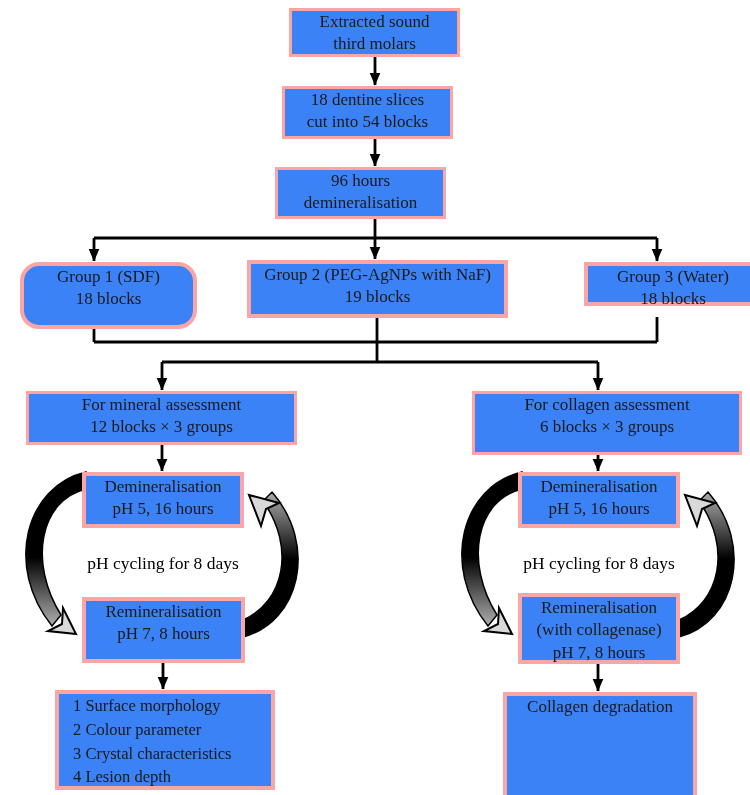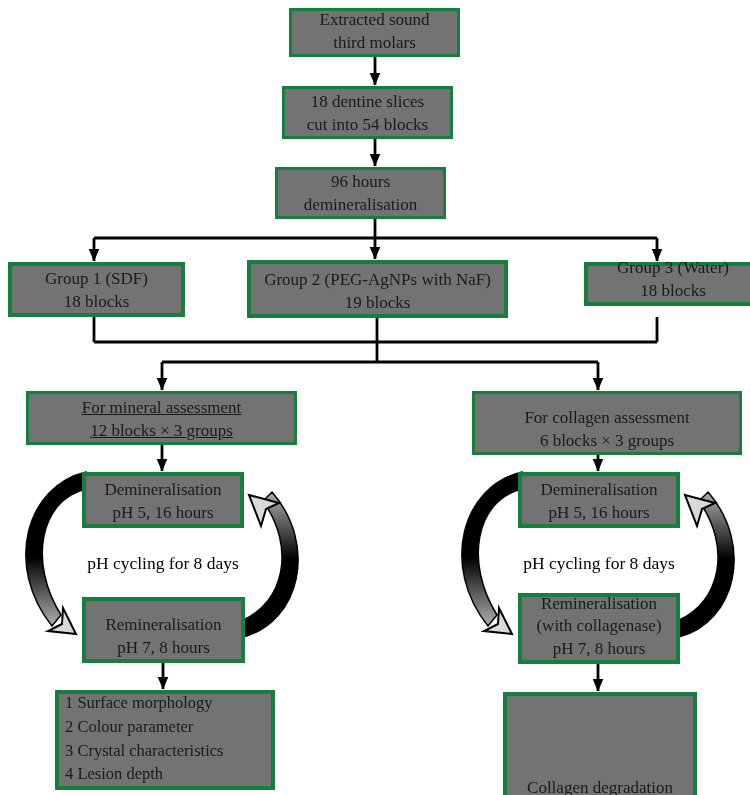--- a/index.html
+++ b/index.html
@@ -17,62 +17,62 @@
   }
   #connector-layer {
     position: absolute;
     left: 0; top: 0;
     width: 750px; height: 795px;
     z-index: 1;
   }
   .node {
     position: absolute;
     box-sizing: border-box;
-    background: #737373;
-    border: 3px solid #15803d;
+    background: #3b82f6;
+    border: 3px solid #fca5a5;
     display: flex;
     flex-direction: column;
     align-items: center;
-    justify-content: flex-end;
+    justify-content: flex-start;
     text-align: center;
     z-index: 2;
     color: #1a1a1a;
   }
   .node .txt {
     white-space: pre-line;
     font-size: 17px;
     line-height: 1.32;
   }
   .node.thick { border-width: 4px; }
   .node.left-align {
     align-items: flex-start;
     text-align: left;
-    padding-left: 6px;
+    padding-left: 14px;
     padding-right: 4px;
   }
   .node.left-align .txt {
     font-size: 16.5px;
     line-height: 1.44;
   }
   .cycle-label {
     position: absolute;
     z-index: 2;
     text-align: center;
     font-size: 17.5px;
     color: #000000;
   }
 
   
   #n-extracted   { left: 289px; top: 8px;   width: 171px; height: 49px; }
   #n-slices      { left: 282px; top: 86px;  width: 171px; height: 53px; }
   #n-demin96     { left: 275px; top: 167px; width: 171px; height: 52px; }
-  #n-group1      { left: 8px;   top: 262px; width: 177px; height: 55px; }
+  #n-group1      { left: 20px;   top: 262px; width: 177px; height: 67px; border-radius: 19px; }
   #n-group2      { left: 247px; top: 260px; width: 261px; height: 58px; }
   #n-group3      { left: 567px; top: 262px; width: 178px; height: 44px; margin-left: 17px; }
-  #n-mineral     { left: 26px;  top: 391px; width: 271px; height: 54px; text-decoration: underline; }
+  #n-mineral     { left: 26px;  top: 391px; width: 271px; height: 54px; }
   #n-collagen-a  { left: 472px; top: 391px; width: 270px; height: 64px; }
   #n-demin-l     { left: 82px;  top: 472px; width: 162px; height: 56px; }
   #n-remin-l     { left: 82px;  top: 597px; width: 163px; height: 66px; }
   #n-demin-r     { left: 518px; top: 472px; width: 162px; height: 56px; }
   #n-remin-r     { left: 518px; top: 593px; width: 162px; height: 71px; }
   #n-outcomes-l  { left: 55px;  top: 690px; width: 220px; height: 100px; }
   #n-collagen-d  { left: 503px; top: 692px; width: 194px; height: 111px; }
   #lbl-ph-left   { left: 58px;  top: 553px; width: 210px; }
   #lbl-ph-right  { left: 494px; top: 553px; width: 210px; }
 </style>

